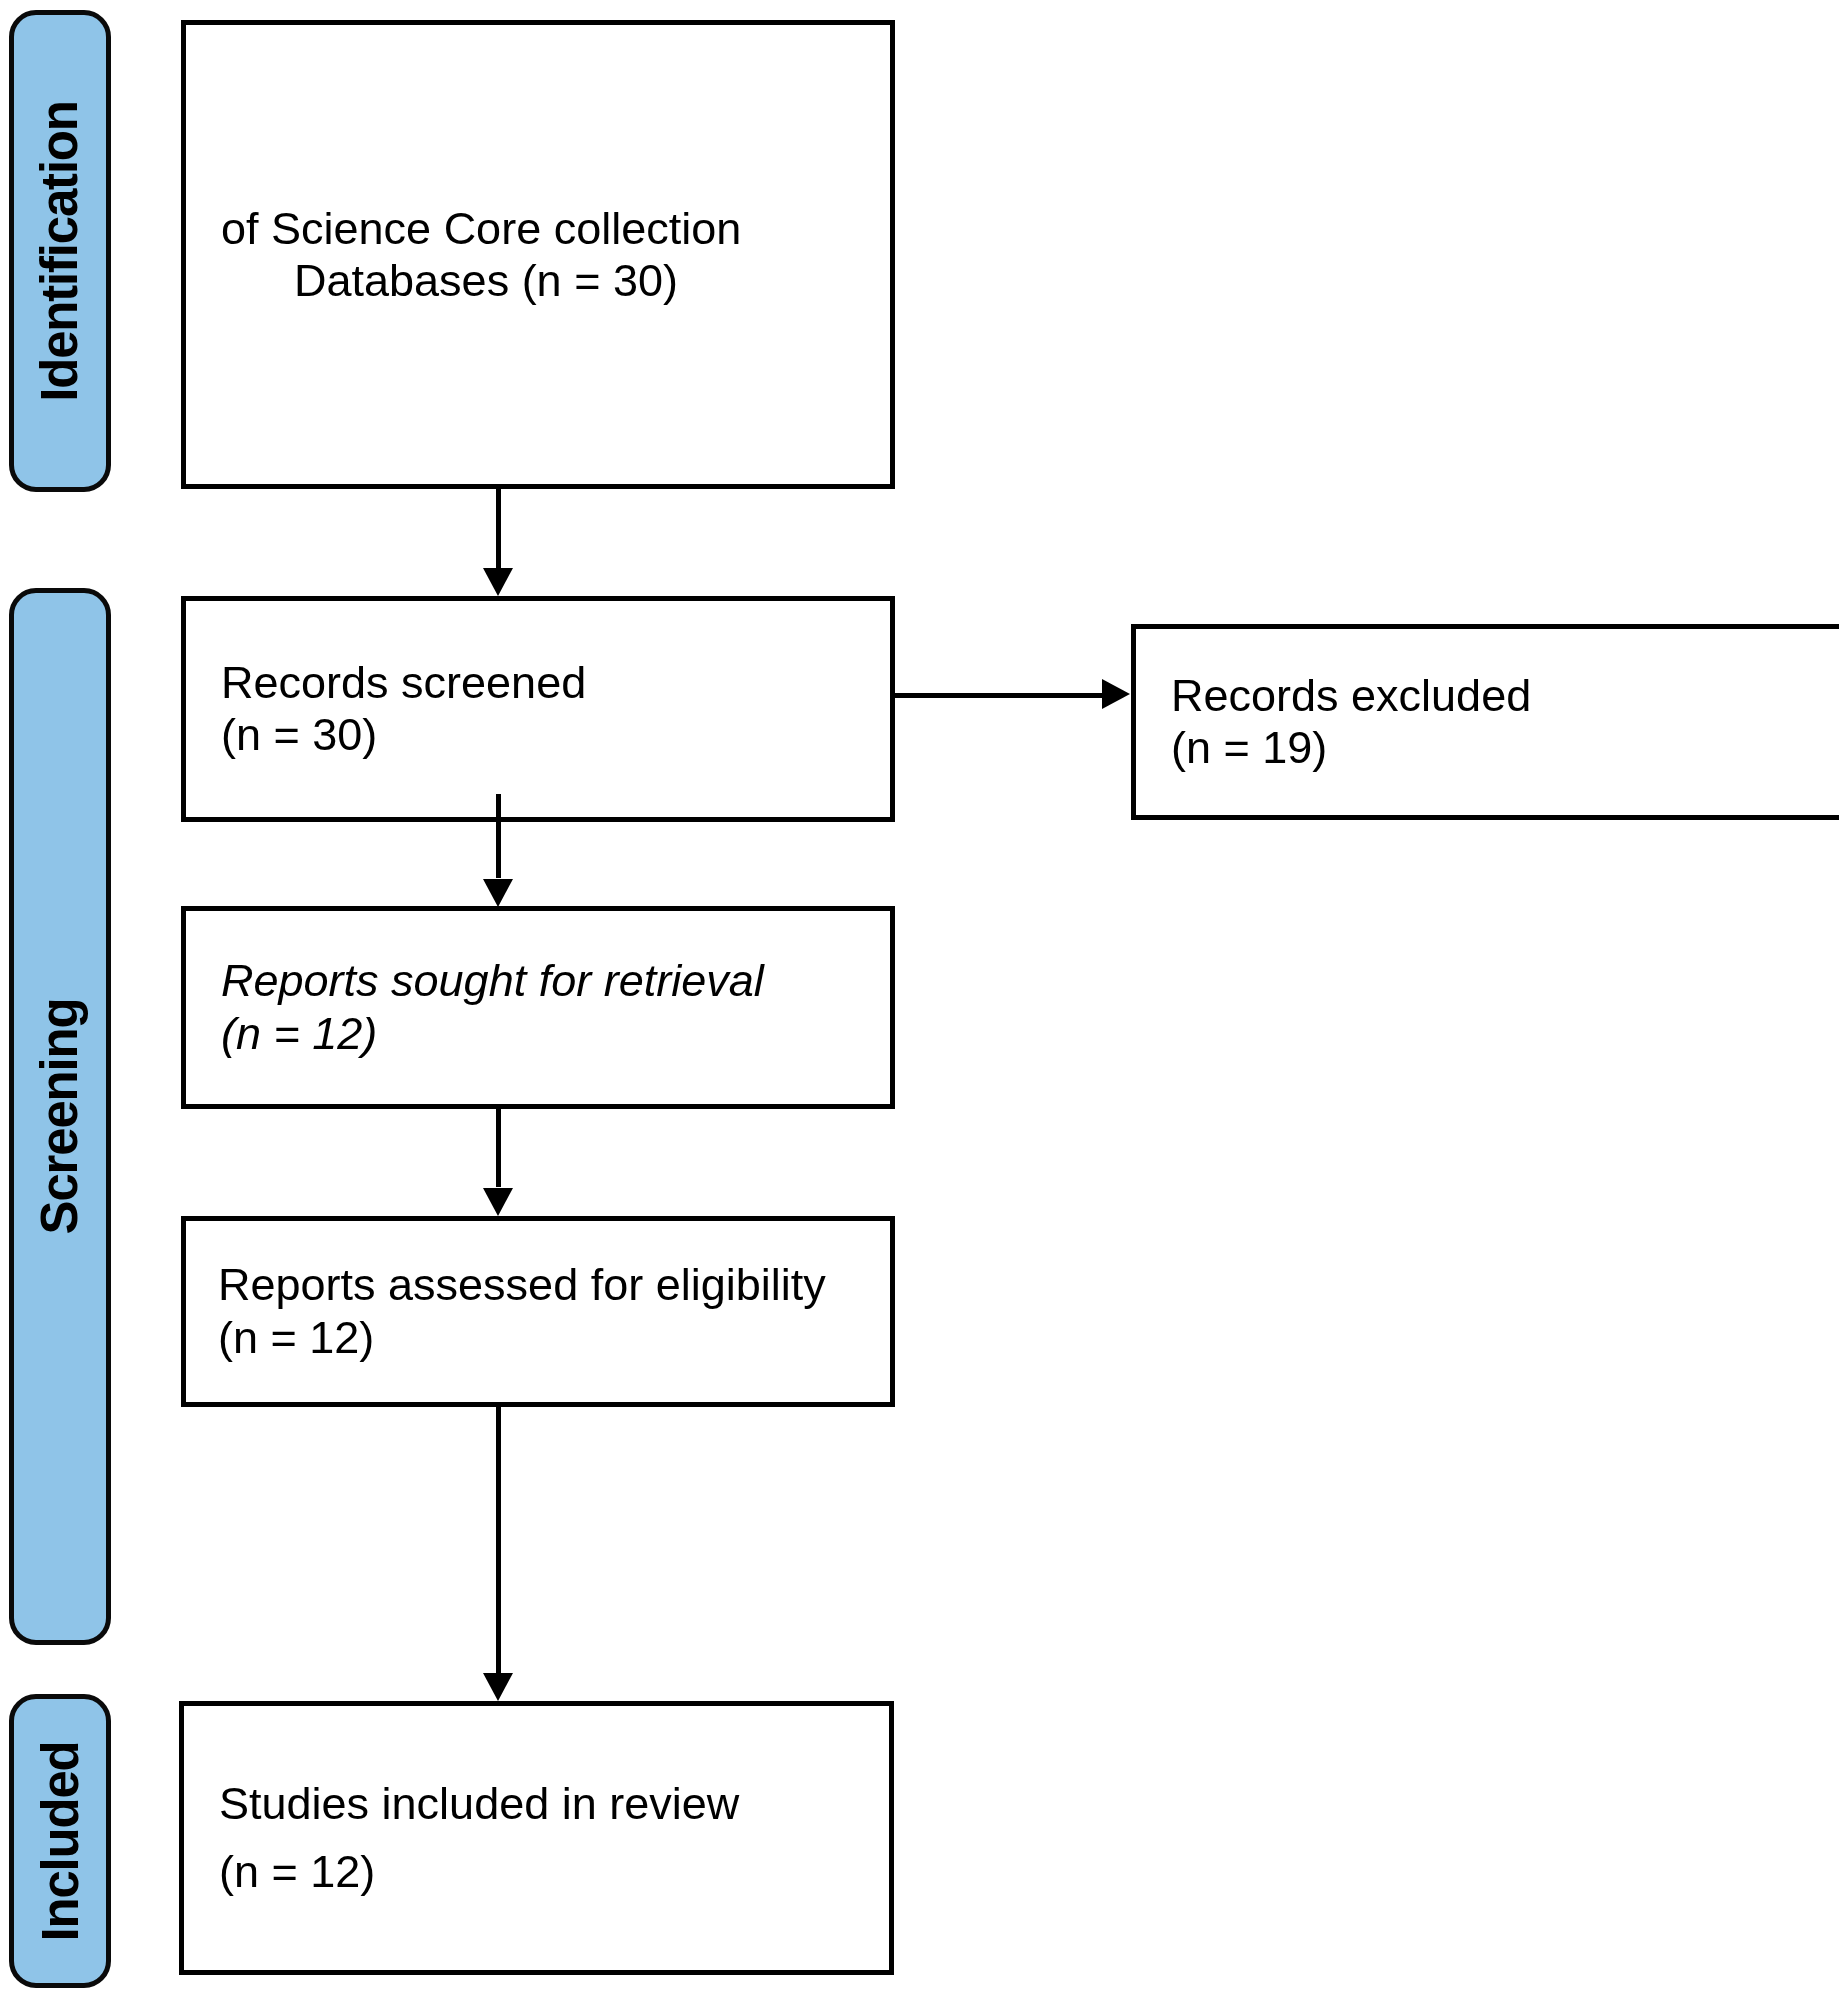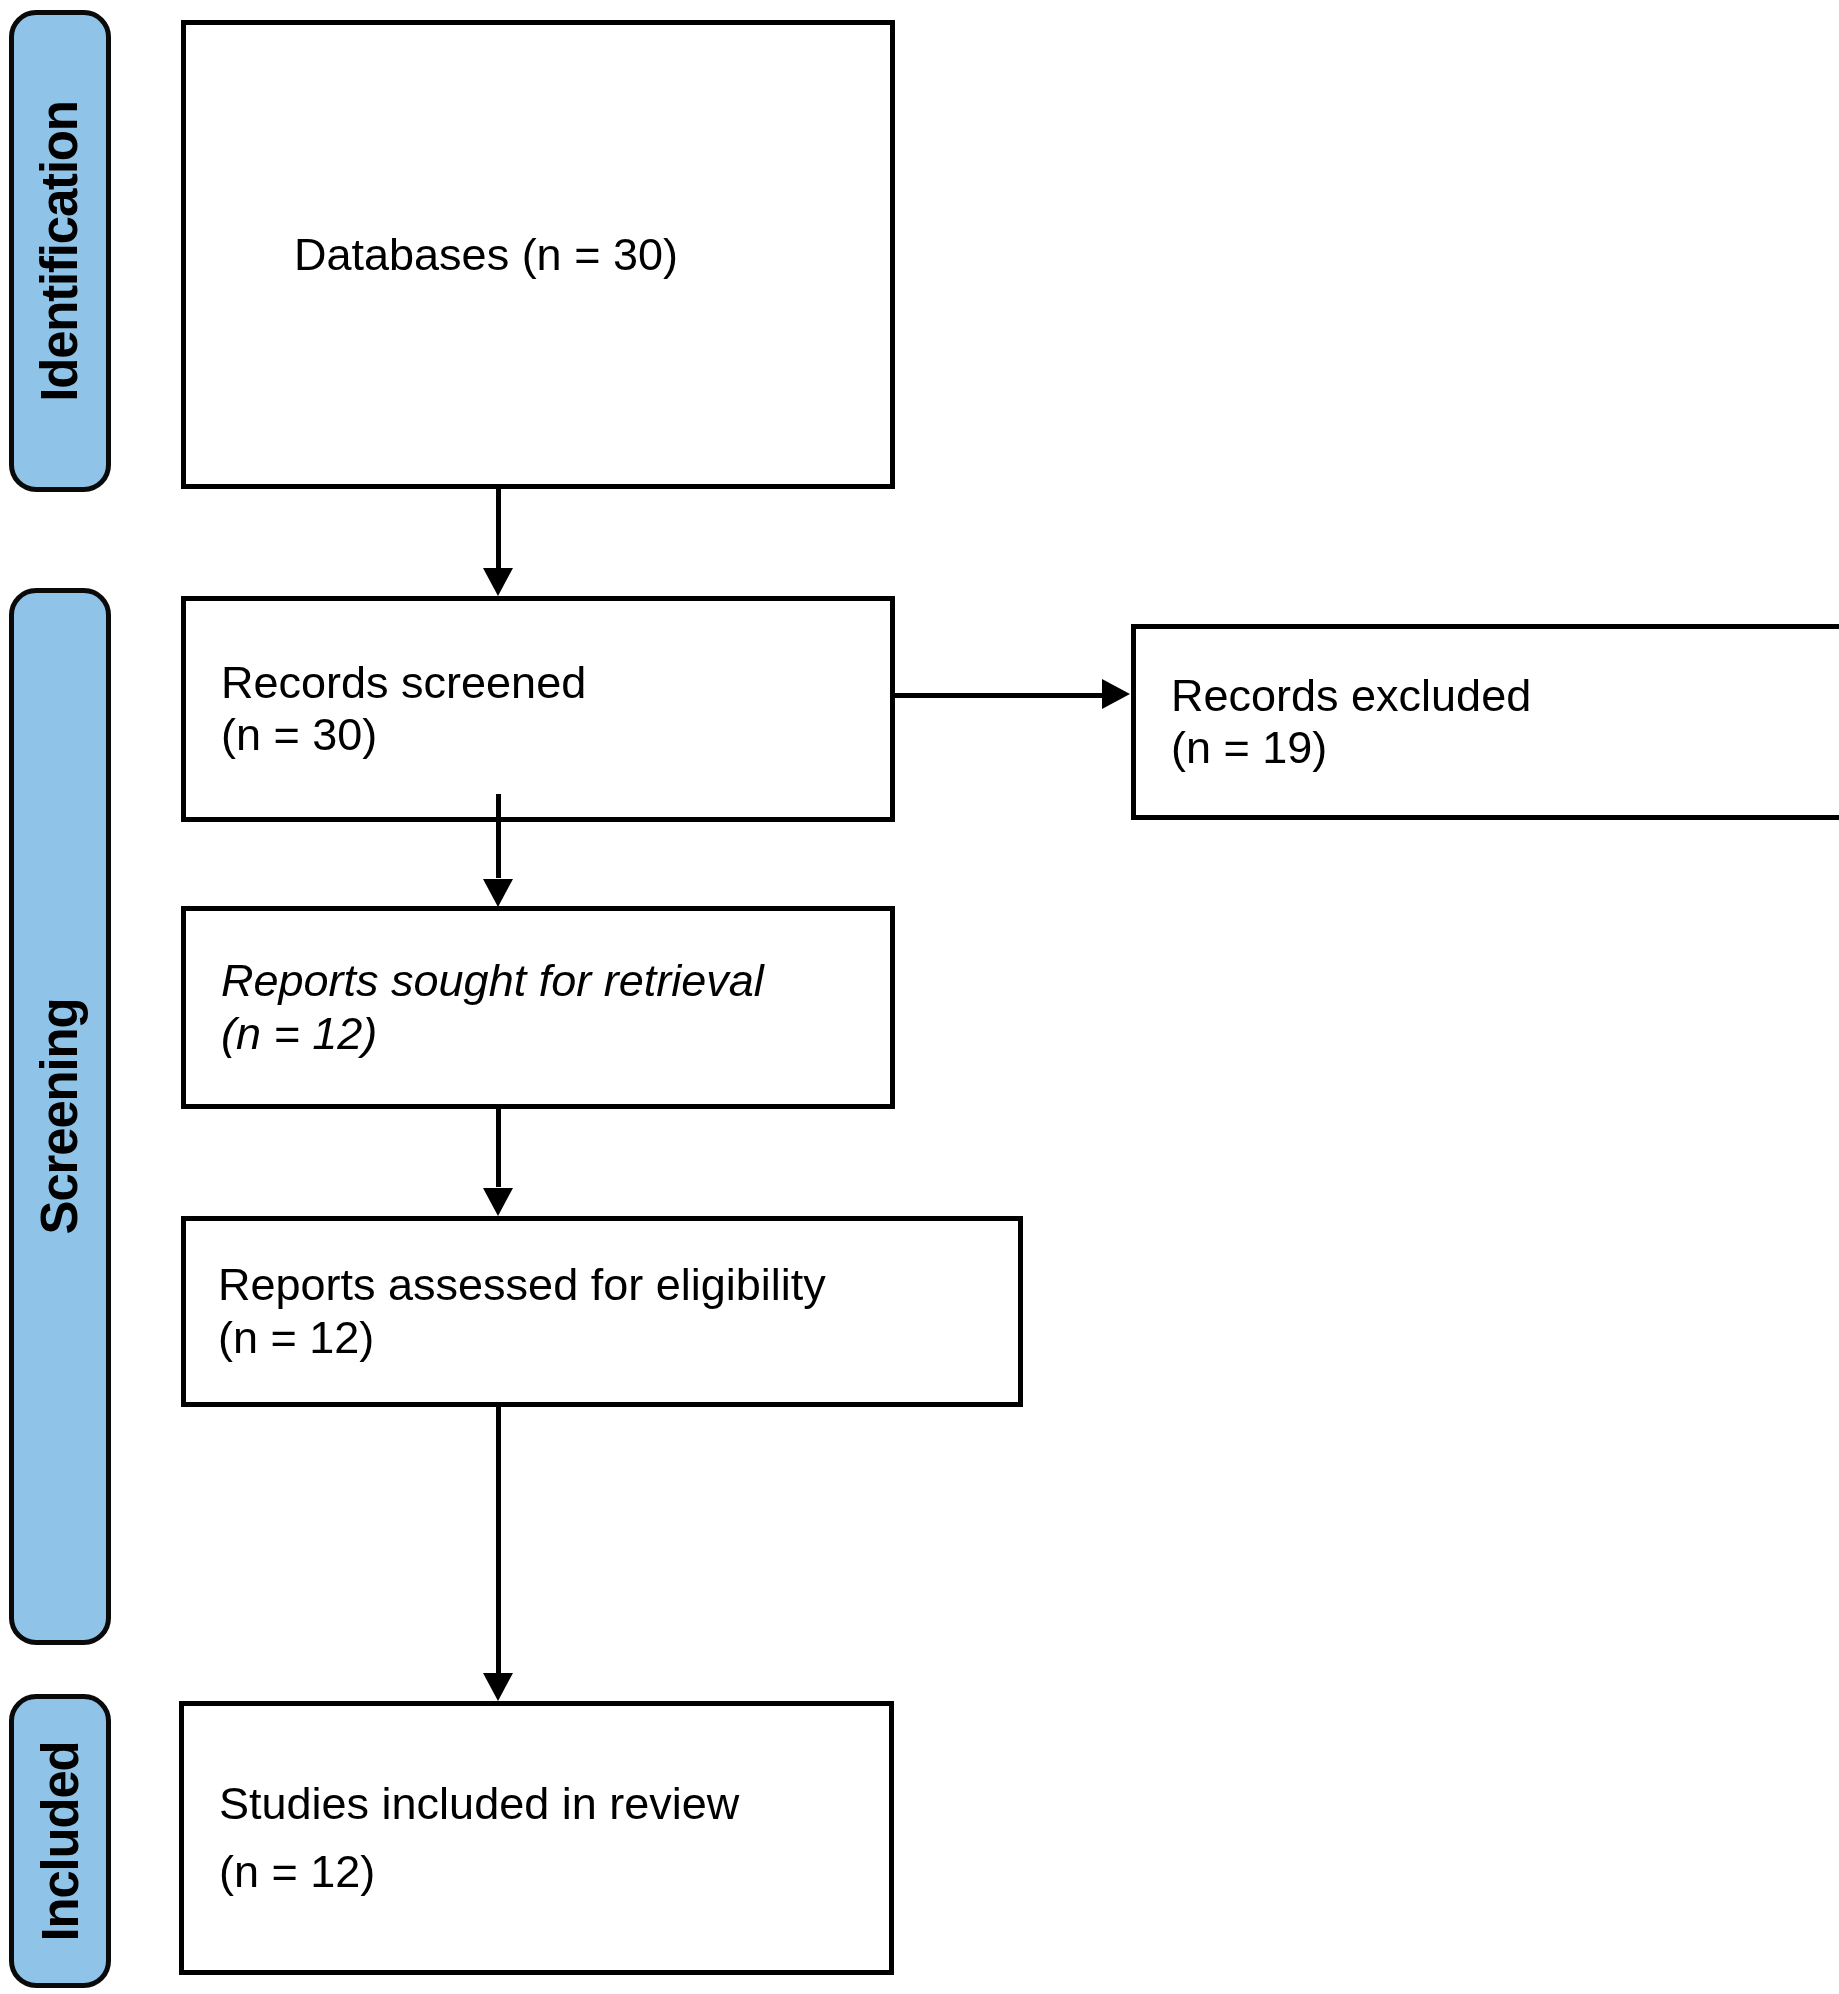--- a/index.html
+++ b/index.html
@@ -87,39 +87,40 @@
 
   <div class="stage" style="top:588px; height:1057px;">
     <span class="vlabel">Screening</span>
   </div>
 
   <div class="stage" style="top:1694px; height:294px;">
     <span class="vlabel">Included</span>
   </div>
 
   <div class="fbox" style="left:181px; top:20.3px; width:714px; height:469px;">
+    <span class="line">of Science Core collection</span>
     <span class="line indent">Databases (n = 30)</span>
   </div>
 
   <div class="fbox" style="left:181px; top:596px; width:714px; height:226px;">
     <span class="line">Records screened</span>
     <span class="line">(n = 30)</span>
   </div>
 
   <div class="fbox" style="left:1131px; top:624px; width:830px; height:196px;">
     <span class="line">Records excluded</span>
     <span class="line">(n = 19)</span>
   </div>
 
   <div class="fbox" style="left:181px; top:906px; width:714px; height:203px;font-style:italic;">
     <span class="line">Reports sought for retrieval</span>
     <span class="line">(n = 12)</span>
   </div>
 
-  <div class="fbox" style="left:181px; top:1216px; width:842px; height:191px;padding-left:32px;">
+  <div class="fbox" style="left:181px; top:1216px; width:714px; height:191px;padding-left:32px;">
     <span class="line">Reports assessed for eligibility</span>
     <span class="line">(n = 12)</span>
   </div>
 
   <div class="fbox" style="left:179px; top:1701px; width:715px; height:274px;gap:16px;">
     <span class="line">Studies included in review</span>
     <span class="line">(n = 12)</span>
   </div>
 
   <div class="vstem" style="left:496px; top:489px; height:79px;"></div>

